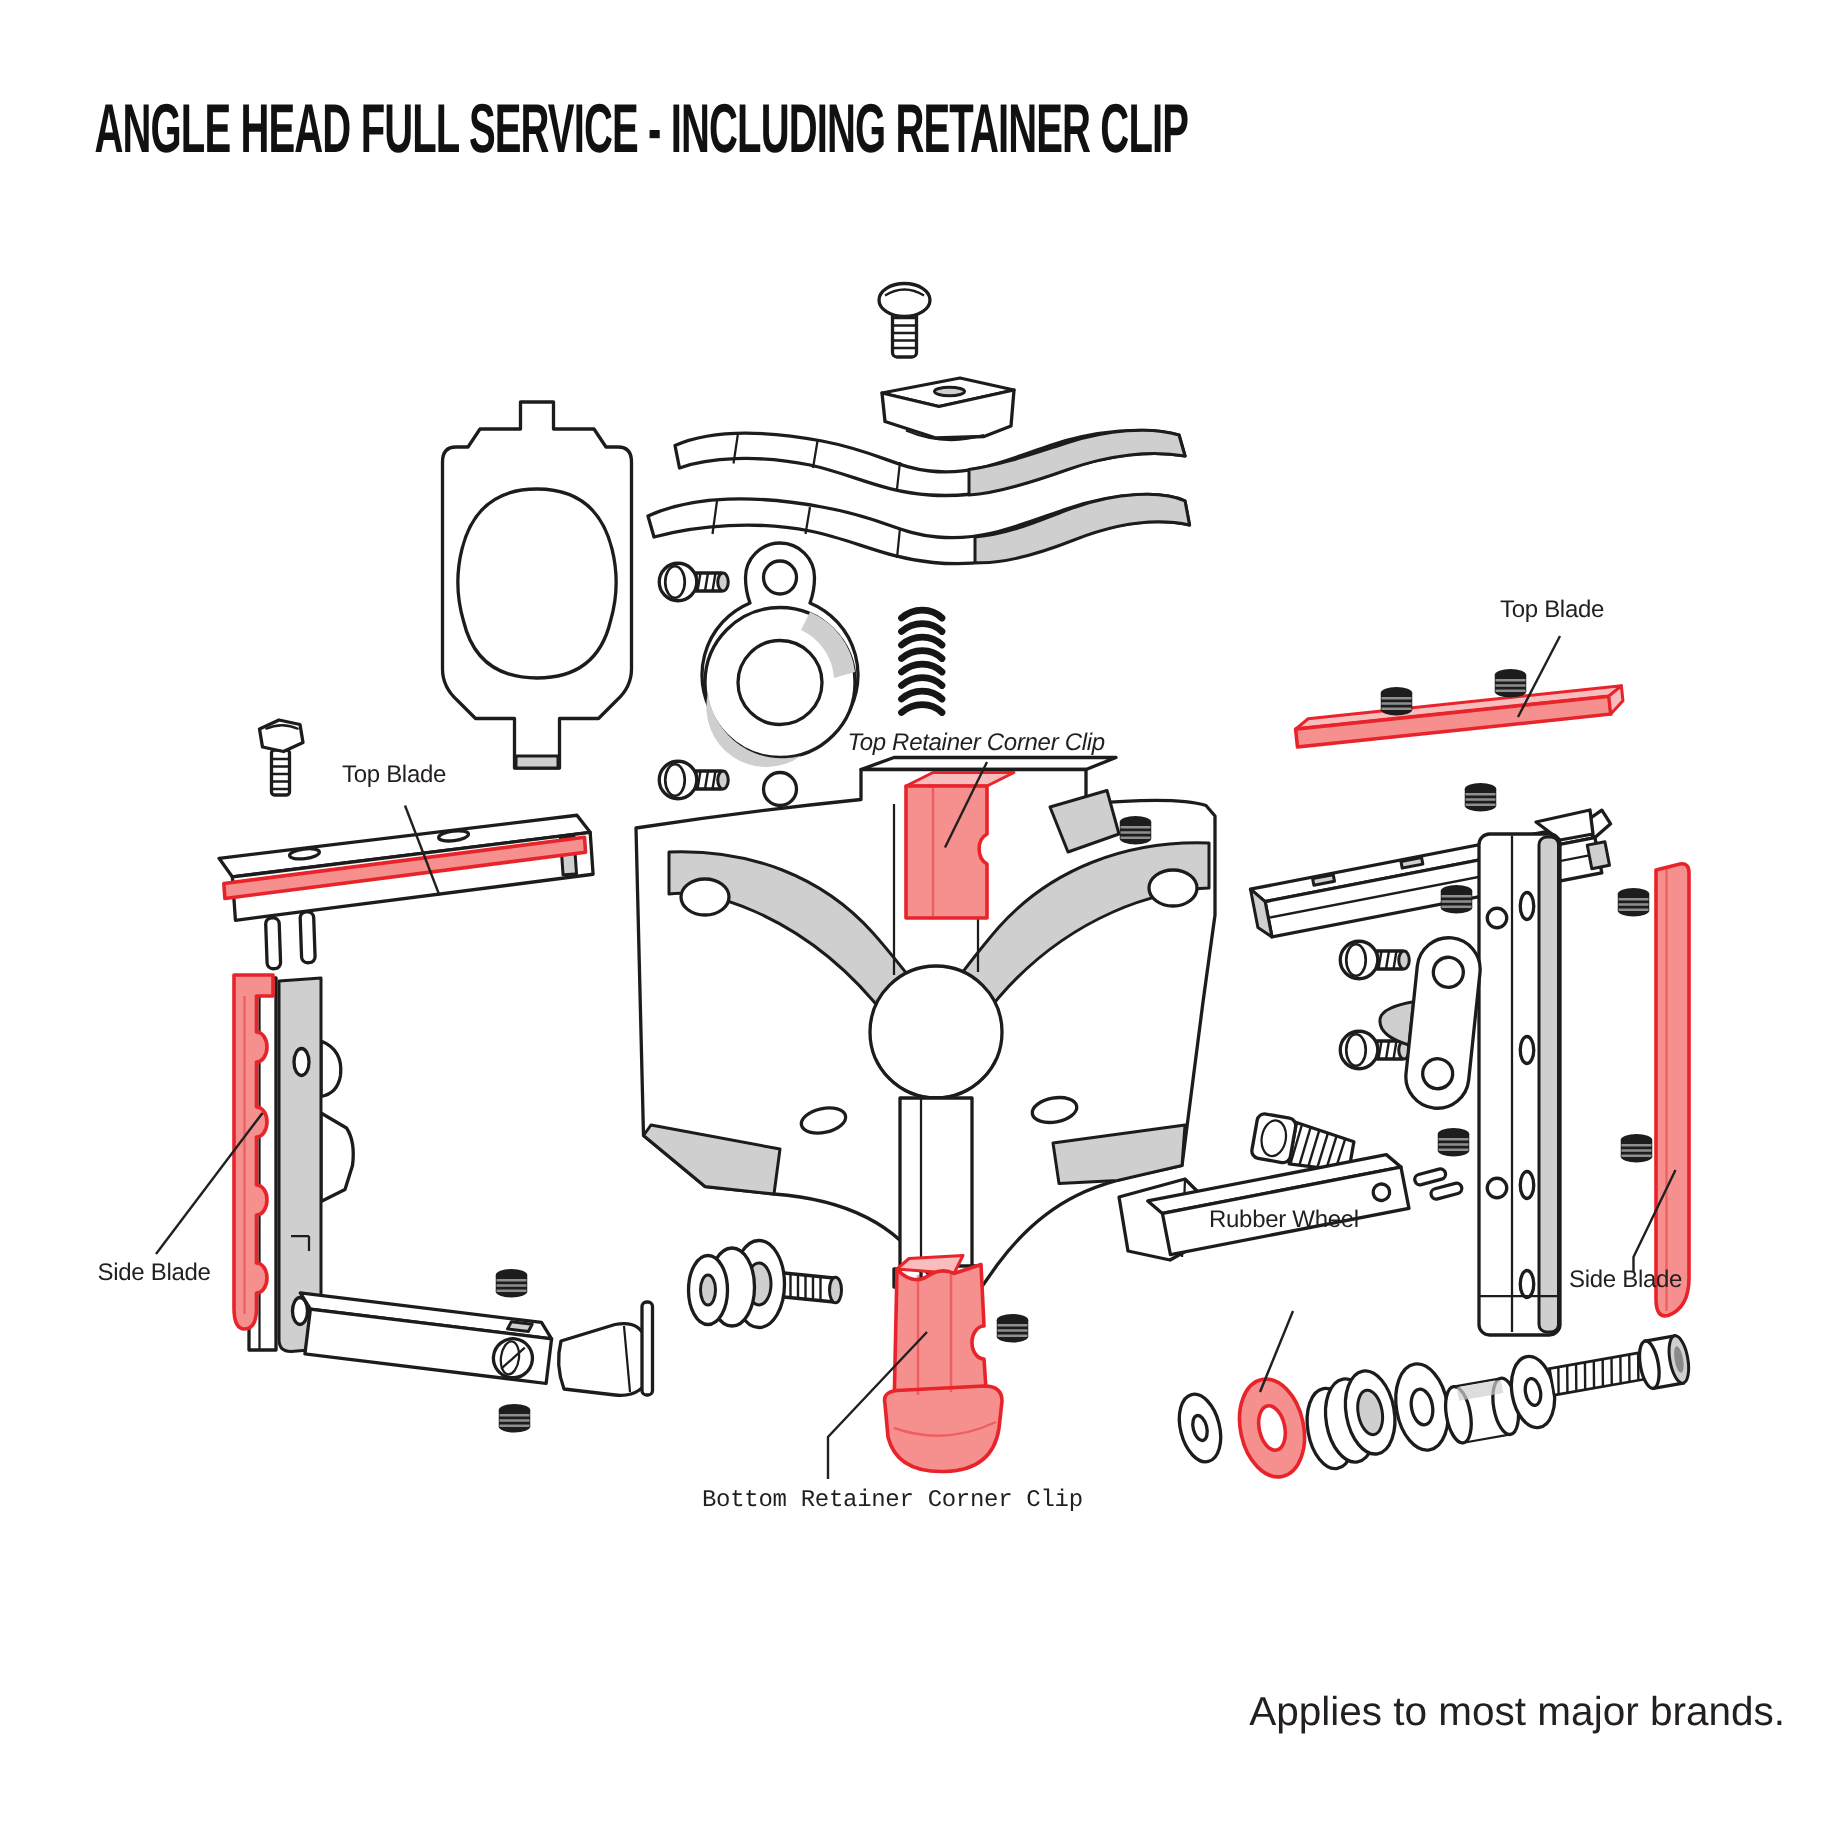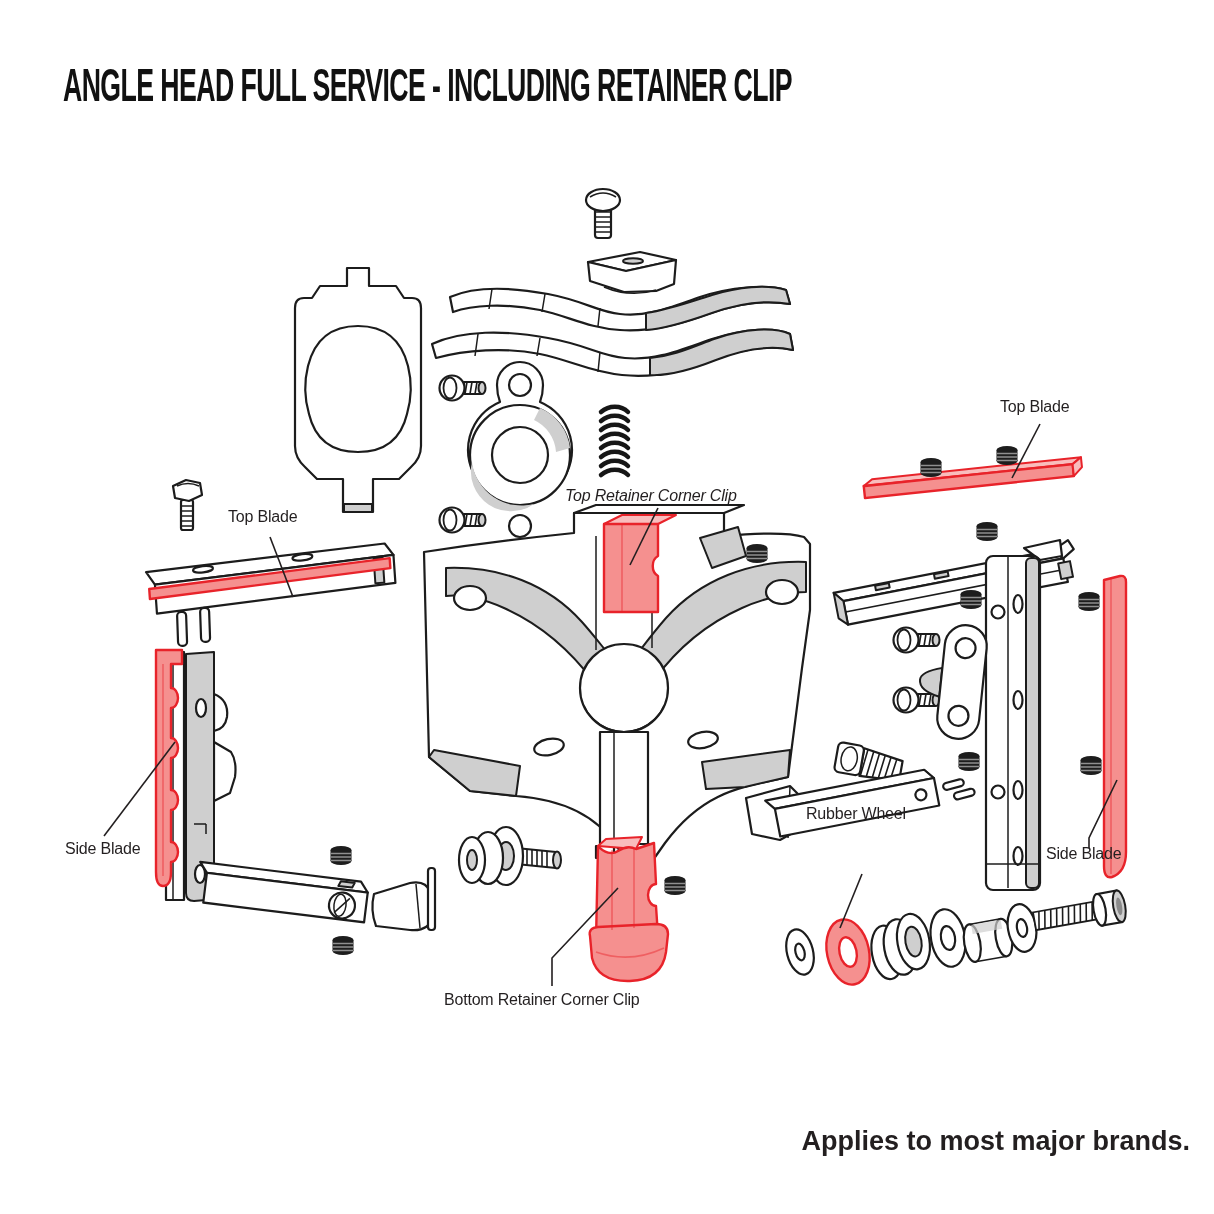--- a/index.html
+++ b/index.html
@@ -11,21 +11,21 @@
     --label:#231f20;
   }
   html,body{margin:0;padding:0;background:#fff;}
   .canvas{position:relative;width:1214px;height:1214px;background:#fff;overflow:hidden;
           font-family:"Liberation Sans", sans-serif;padding-left:36px;}
   .title{position:absolute;left:63px;top:58px;font-size:46px;font-weight:bold;
          color:#111;white-space:nowrap;transform:scaleX(0.58);transform-origin:left top;
          letter-spacing:-1px;font-family:"Liberation Sans", sans-serif;}
   .part-label{position:absolute;font-size:16px;color:var(--label);white-space:nowrap;
               letter-spacing:-0.2px;}
-  .footer-note{position:absolute;right:60px;top:1126px;font-size:27px;color:var(--label);font-weight:bold;}
+  .footer-note{position:absolute;right:60px;top:1126px;font-size:27px;color:var(--label);}
   svg{position:absolute;left:0;top:0;}
   .ln{fill:#fff;stroke:var(--line);stroke-width:2.2;stroke-linejoin:round;stroke-linecap:round;}
   .gr{fill:var(--shade);stroke:var(--line);stroke-width:2;stroke-linejoin:round;}
   .dk{fill:#1d1d1d;stroke:none;}
   .hl{fill:var(--hl);stroke:var(--hl-stroke);stroke-width:2.4;stroke-linejoin:round;}
   .hl-top{fill:var(--hl-light);stroke:var(--hl-stroke);stroke-width:2;stroke-linejoin:round;}
   .hlin{stroke:var(--hl-stroke);stroke-opacity:.45;stroke-width:1.6;fill:none;}
   .thin{stroke:var(--line);stroke-width:1.5;fill:none;}
   .lead{stroke:var(--label);stroke-width:1.6;fill:none;}
   .thread{stroke:var(--line);stroke-width:1.6;fill:none;}
@@ -318,16 +318,16 @@
       <path d="M618,888 L552,958 L552,986" class="lead"></path>
     </g>
   </svg>
 
   <div class="part-label" style="left:228px;top:508px;">Top Blade</div>
   <div class="part-label" style="left:565px;top:487px;font-style:italic;">Top Retainer Corner Clip</div>
   <div class="part-label" style="left:1000px;top:398px;">Top Blade</div>
   <div class="part-label" style="left:65px;top:840px;">Side Blade</div>
   <div class="part-label" style="left:1046px;top:845px;">Side Blade</div>
   <div class="part-label" style="left:806px;top:805px;">Rubber Wheel</div>
-  <div class="part-label" style="left:444px;top:991px;">Bottom Retainer Corner Clip</div>
+  <div class="part-label" style="left:468px;top:991px;font-family:Liberation Mono, monospace;">Bottom Retainer Corner Clip</div>
 
   <div class="footer-note">Applies to most major brands.</div>
 </div>
 
 </body></html>

